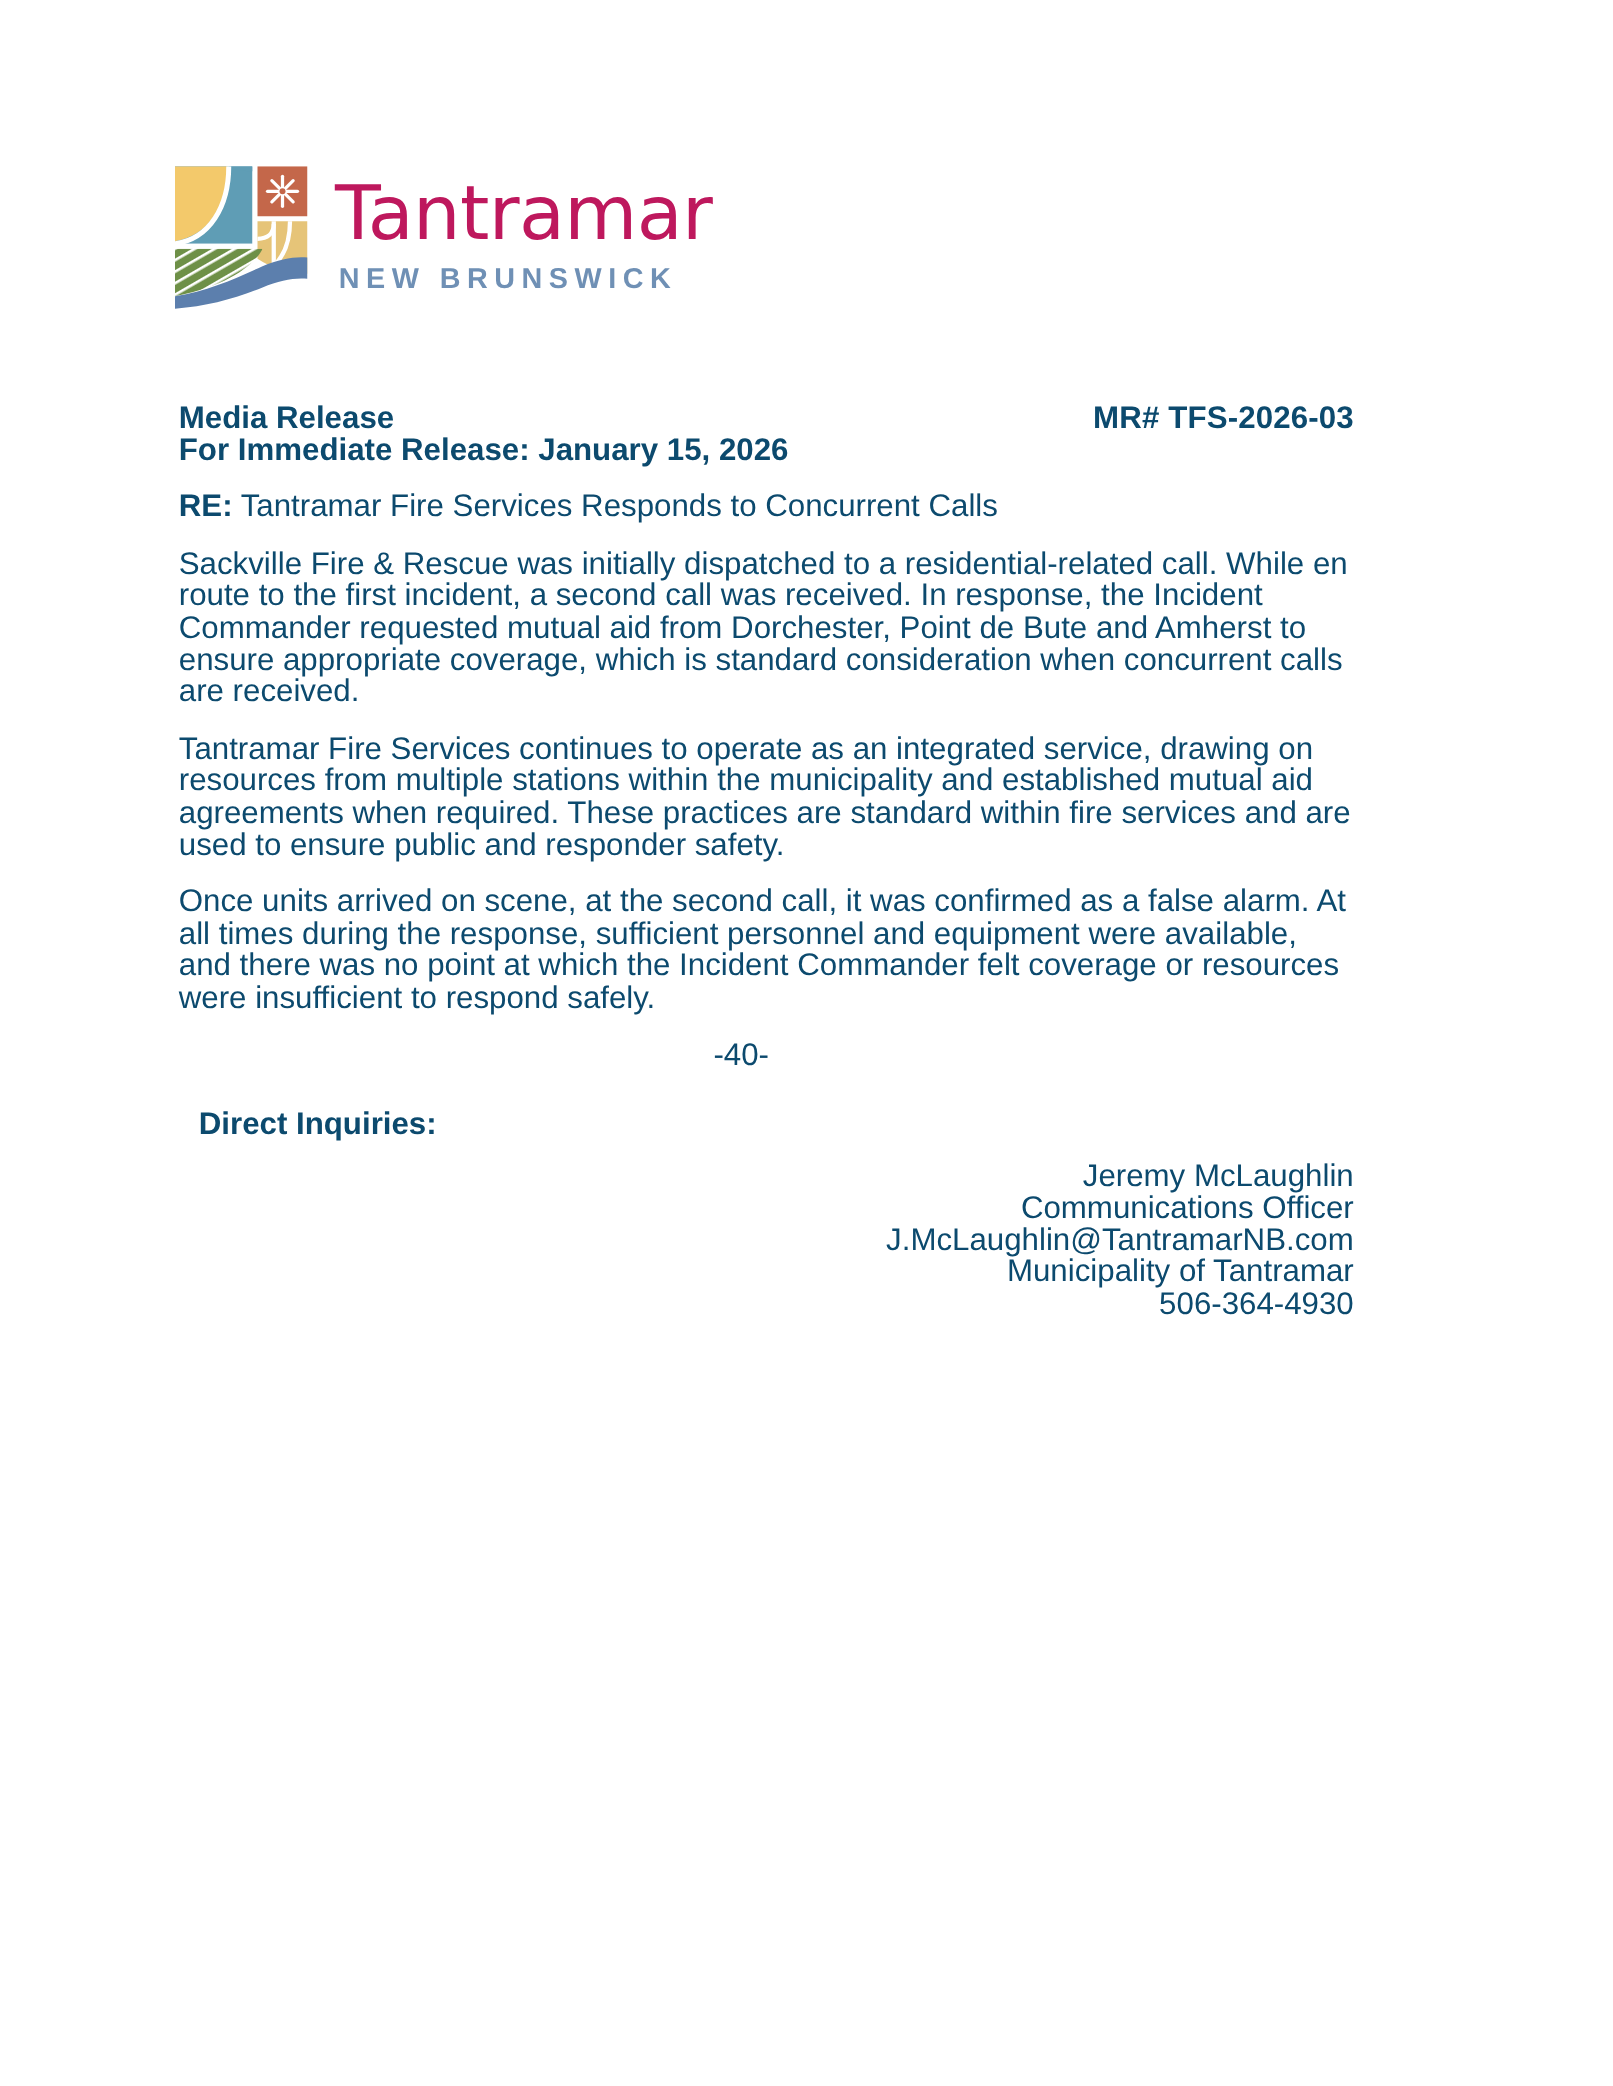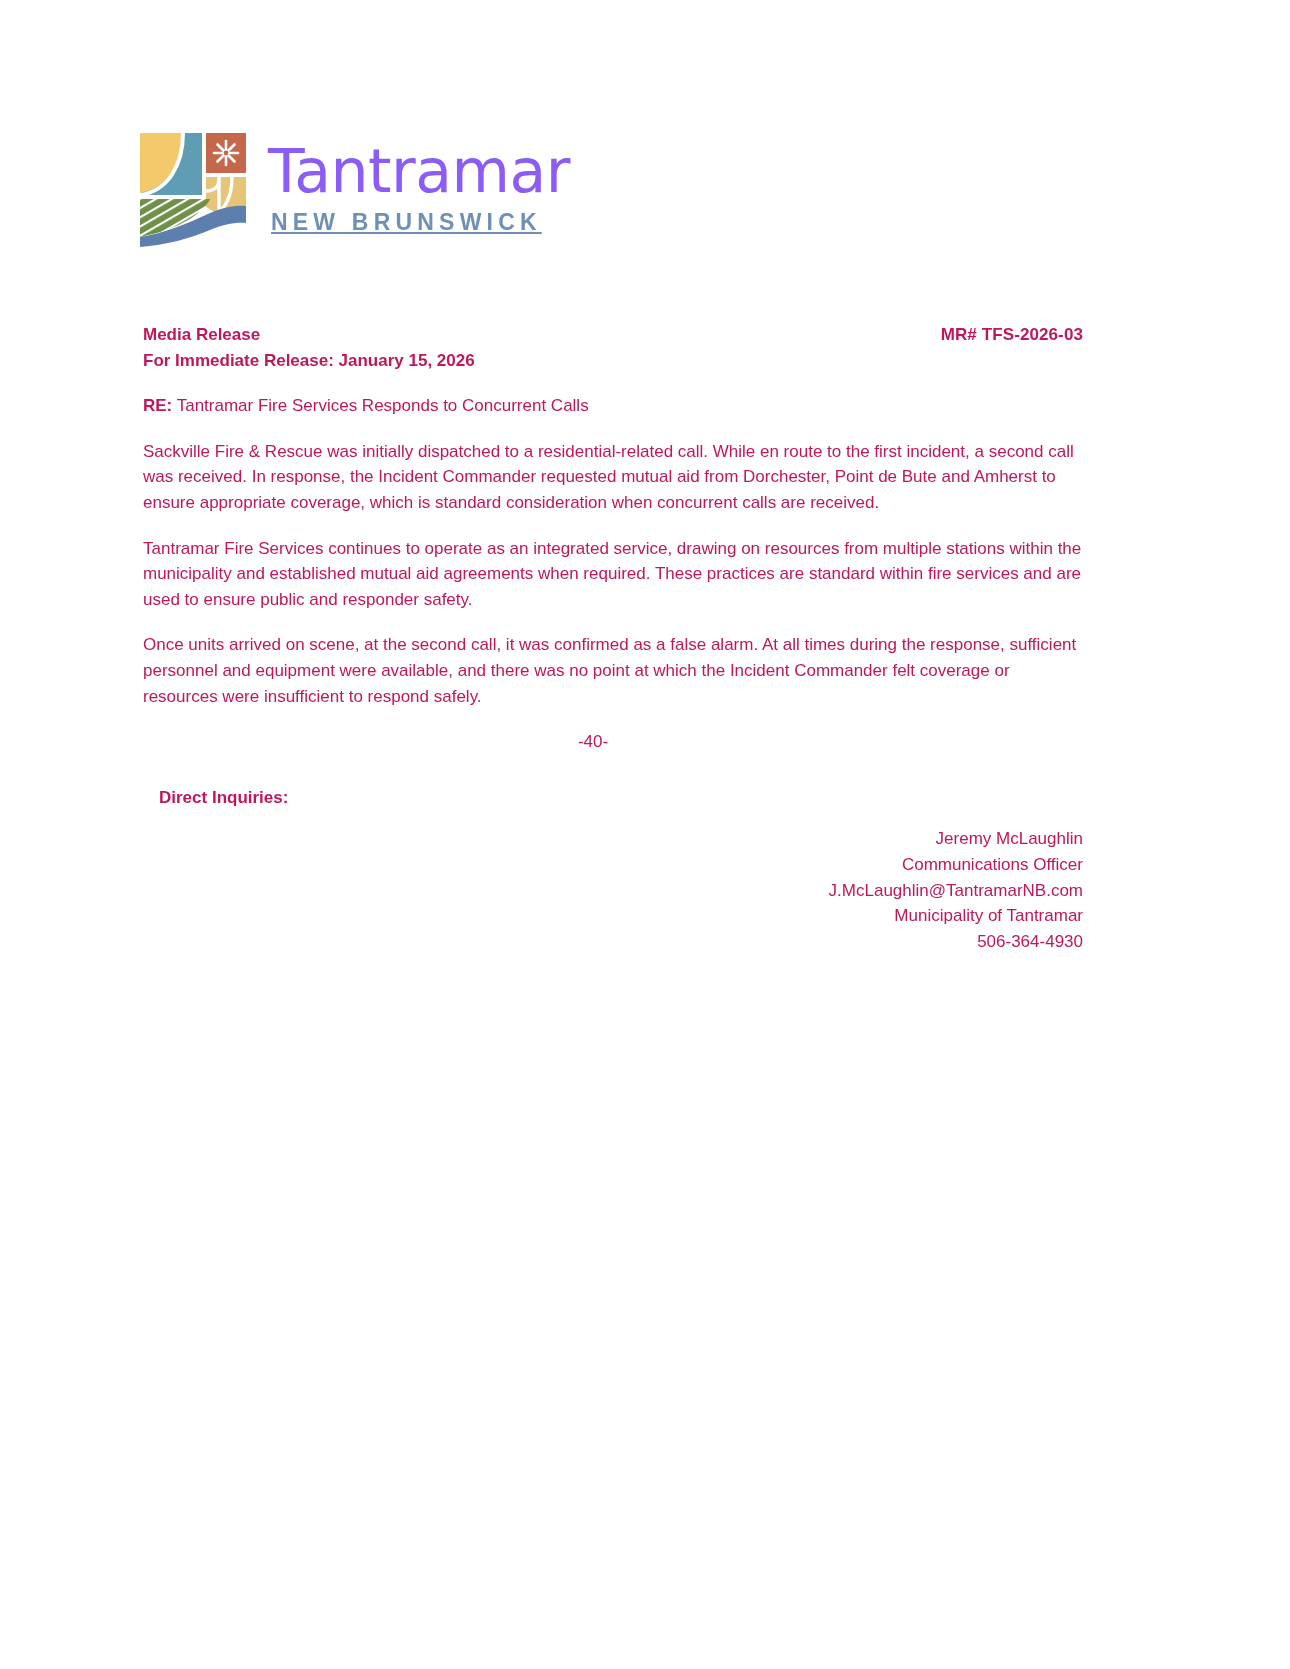--- a/index.html
+++ b/index.html
@@ -40,44 +40,43 @@
   }
   .logo-wordmark {
     margin-left: 22px;
     padding-top: 6px;
   }
   .wordmark-main {
     font-family: "DejaVu Sans", sans-serif;
     font-size: 60px;
     line-height: 64px;
     font-weight: 400;
-    color: #8b5cf6;
+    color: #be185d;
     letter-spacing: -0.5px;
   }
   .wordmark-sub {
     font-family: "Liberation Sans", sans-serif;
     font-size: 23px;
     line-height: 26px;
     font-weight: 700;
     color: #6f90b5;
     letter-spacing: 5.2px;
     margin-top: 6px;
     margin-left: 3px;
-    text-decoration: underline;
   }
 
   
   .doc {
     position: absolute;
     left: 143px;
     top: 322px;
     width: 940px;
-    font-size: 17px;
+    font-size: 25px;
     line-height: 25.6px;
-    color: #be185d;
+    color: #0c4a6e;
   }
   .row-head {
     display: flex;
     justify-content: space-between;
     align-items: baseline;
     font-weight: 700;
   }
   .row-head .left { font-weight: 700; }
   .row-head .right { font-weight: 700; letter-spacing: 0.1px; }
   .line-bold { font-weight: 700; }

